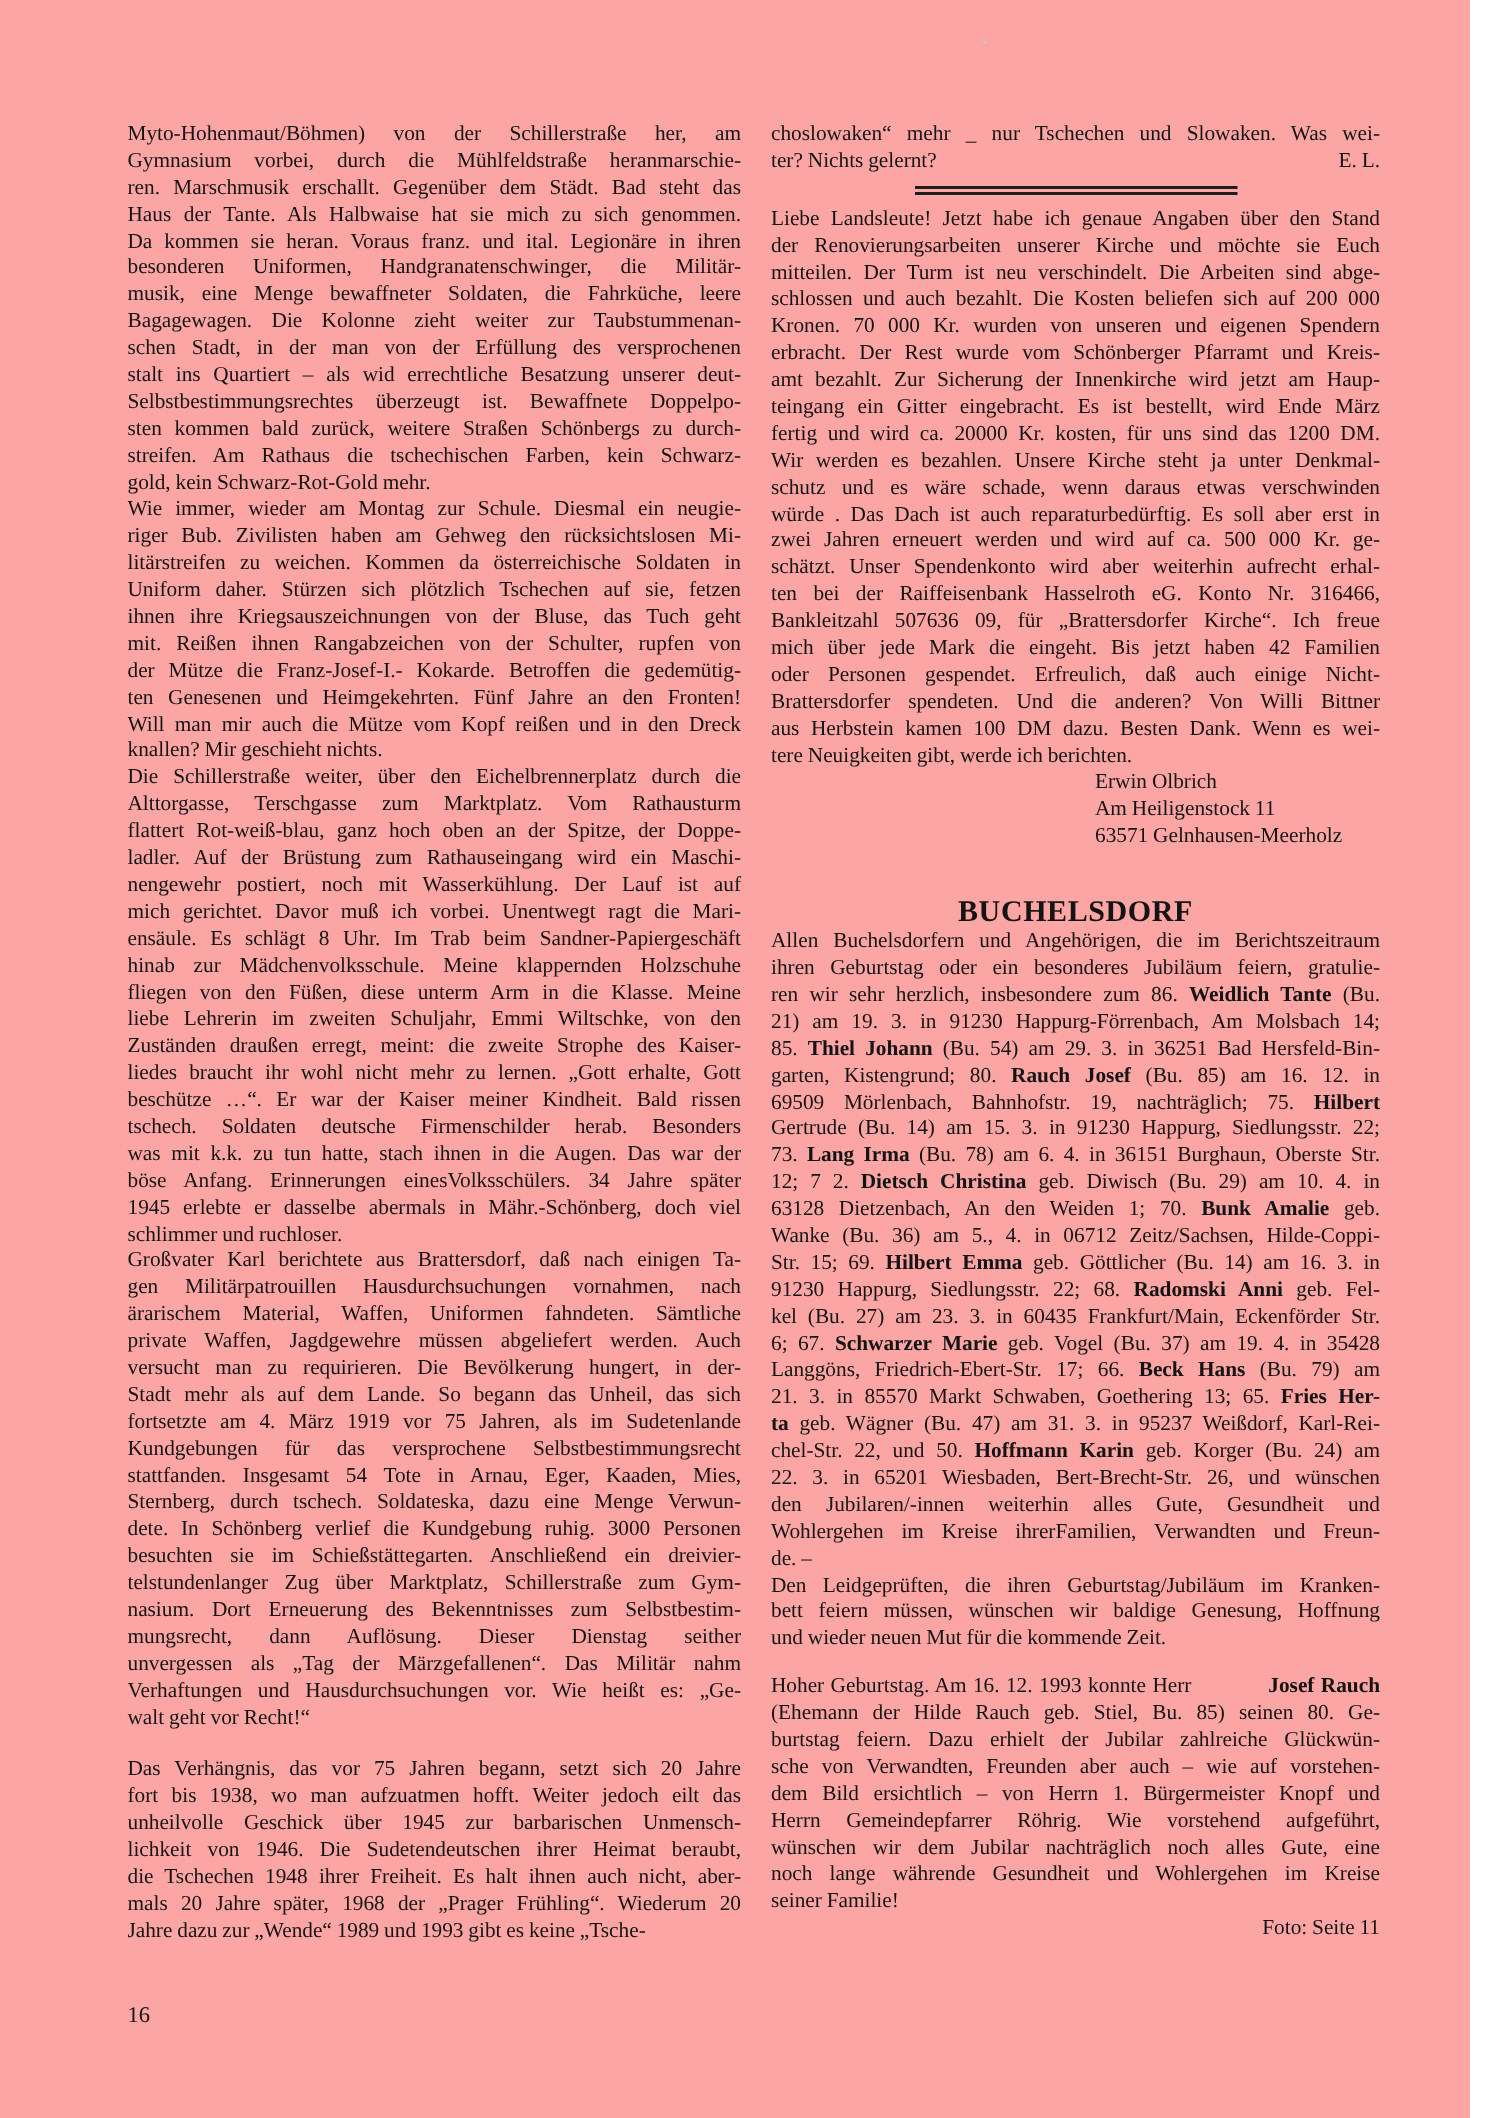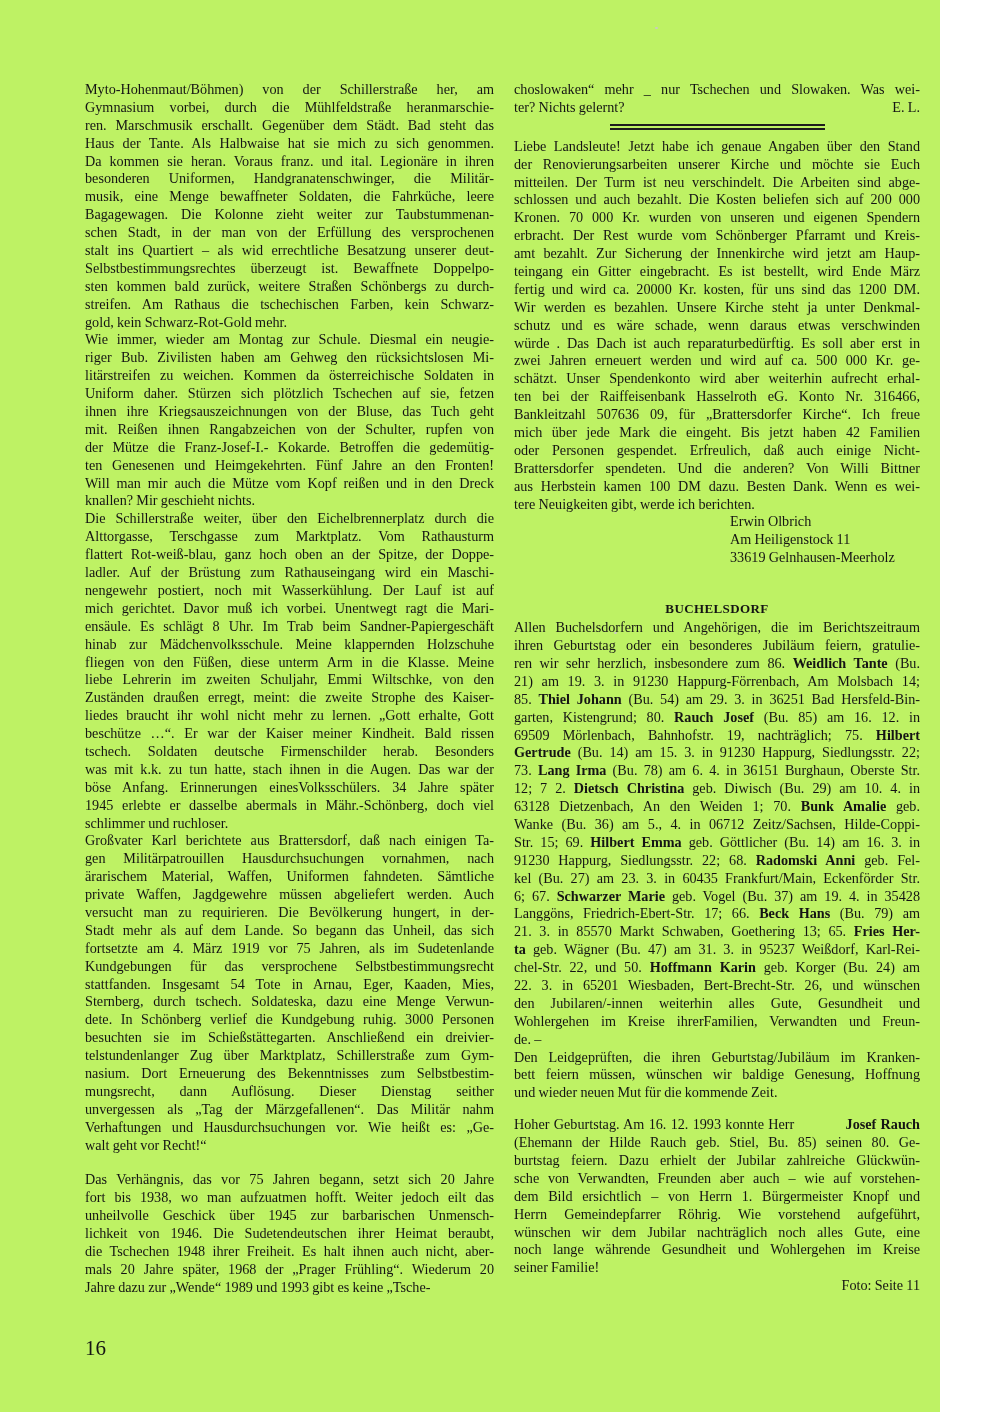--- a/index.html
+++ b/index.html
@@ -4,24 +4,23 @@
 <style>
   html, body { margin: 0; padding: 0; }
   body {
     width: 1000px; height: 1412px;
     background: #ffffff;
     font-family: "Liberation Serif", "DejaVu Serif", serif;
     color: #141414;
   }
   .page {
     position: relative;
-    width: 908px; height: 1412px;
-    background: #bef264;
+    width: 980px; height: 1412px;
+    background: #fca5a5;
     overflow: hidden;
-    padding-left: 32px;
   }
   .col {
     position: absolute;
     top: 81px;
     font-size: 14.2px;
     line-height: 17.9px;
     word-spacing: -0.3px;
   }
   .col-left  { left: 85px;  width: 409px; }
   .col-right { left: 514px; width: 406px; }
@@ -32,30 +31,30 @@
   .rule {
     width: 215px; height: 2px;
     margin: 7px 0 8px 96px;
     border-top: 2px solid #1d1d1d;
     border-bottom: 2px solid #1d1d1d;
   }
   .heading {
     height: 19px;
     text-align: center;
     font-weight: bold;
-    font-size: 13px;
+    font-size: 20px;
     letter-spacing: 0.4px;
     overflow: hidden;
   }
   .sig .ln { padding-left: 216px; }
   .ra { text-align: right; }
   .page-number {
     position: absolute;
     left: 85px; top: 1336px;
-    font-size: 21px;
+    font-size: 15px;
   }
   .artifact {
     position: absolute;
     background: #c9c9c6;
     border-radius: 50%;
   }
 </style>
 </head>
 <body>
 
@@ -168,33 +167,33 @@
         <div class="ln j">Bankleitzahl 507636 09, für „Brattersdorfer Kirche“. Ich freue</div>
         <div class="ln j">mich über jede Mark die eingeht. Bis jetzt haben 42 Familien</div>
         <div class="ln j">oder Personen gespendet. Erfreulich, daß auch einige Nicht-</div>
         <div class="ln j">Brattersdorfer spendeten. Und die anderen? Von Willi Bittner</div>
         <div class="ln j">aus Herbstein kamen 100 DM dazu. Besten Dank. Wenn es wei-</div>
         <div class="ln">tere Neuigkeiten gibt, werde ich berichten.</div>
       </div>
       <div class="sig">
         <div class="ln">Erwin Olbrich</div>
         <div class="ln">Am Heiligenstock 11</div>
-        <div class="ln">33619 Gelnhausen-Meerholz</div>
+        <div class="ln">63571 Gelnhausen-Meerholz</div>
       </div>
       <div style="height: 33px;"></div>
       <div class="heading">BUCHELSDORF</div>
       <div class="para">
         <div class="ln j">Allen Buchelsdorfern und Angehörigen, die im Berichtszeitraum</div>
         <div class="ln j">ihren Geburtstag oder ein besonderes Jubiläum feiern, gratulie-</div>
         <div class="ln j"><span>ren wir sehr herzlich, insbesondere zum 86. </span><span style="font-weight: bold;">Weidlich Tante</span><span> (Bu.</span></div>
         <div class="ln j">21) am 19. 3. in 91230 Happurg-Förrenbach, Am Molsbach 14;</div>
         <div class="ln j"><span>85. </span><span style="font-weight: bold;">Thiel Johann</span><span> (Bu. 54) am 29. 3. in 36251 Bad Hersfeld-Bin-</span></div>
         <div class="ln j"><span>garten, Kistengrund; 80. </span><span style="font-weight: bold;">Rauch Josef</span><span> (Bu. 85) am 16. 12. in</span></div>
         <div class="ln j"><span>69509 Mörlenbach, Bahnhofstr. 19, nachträglich; 75. </span><span style="font-weight: bold;">Hilbert</span></div>
-        <div class="ln j"><span style="font-weight: bold; margin-top: 41px;">Gertrude</span><span> (Bu. 14) am 15. 3. in 91230 Happurg, Siedlungsstr. 22;</span></div>
+        <div class="ln j"><span style="font-weight: normal; margin-top: 41px;">Gertrude</span><span> (Bu. 14) am 15. 3. in 91230 Happurg, Siedlungsstr. 22;</span></div>
         <div class="ln j"><span>73. </span><span style="font-weight: bold;">Lang Irma</span><span> (Bu. 78) am 6. 4. in 36151 Burghaun, Oberste Str.</span></div>
         <div class="ln j"><span>12; 7 2. </span><span style="font-weight: bold;">Dietsch Christina</span><span> geb. Diwisch (Bu. 29) am 10. 4. in</span></div>
         <div class="ln j"><span>63128 Dietzenbach, An den Weiden 1; 70. </span><span style="font-weight: bold;">Bunk Amalie</span><span> geb.</span></div>
         <div class="ln j">Wanke (Bu. 36) am 5., 4. in 06712 Zeitz/Sachsen, Hilde-Coppi-</div>
         <div class="ln j"><span>Str. 15; 69. </span><span style="font-weight: bold;">Hilbert Emma</span><span> geb. Göttlicher (Bu. 14) am 16. 3. in</span></div>
         <div class="ln j"><span>91230 Happurg, Siedlungsstr. 22; 68. </span><span style="font-weight: bold;">Radomski Anni</span><span> geb. Fel-</span></div>
         <div class="ln j">kel (Bu. 27) am 23. 3. in 60435 Frankfurt/Main, Eckenförder Str.</div>
         <div class="ln j"><span>6; 67. </span><span style="font-weight: bold;">Schwarzer Marie</span><span> geb. Vogel (Bu. 37) am 19. 4. in 35428</span></div>
         <div class="ln j"><span>Langgöns, Friedrich-Ebert-Str. 17; 66. </span><span style="font-weight: bold;">Beck Hans</span><span> (Bu. 79) am</span></div>
         <div class="ln j"><span>21. 3. in 85570 Markt Schwaben, Goethering 13; 65. </span><span style="font-weight: bold;">Fries Her-</span></div>

